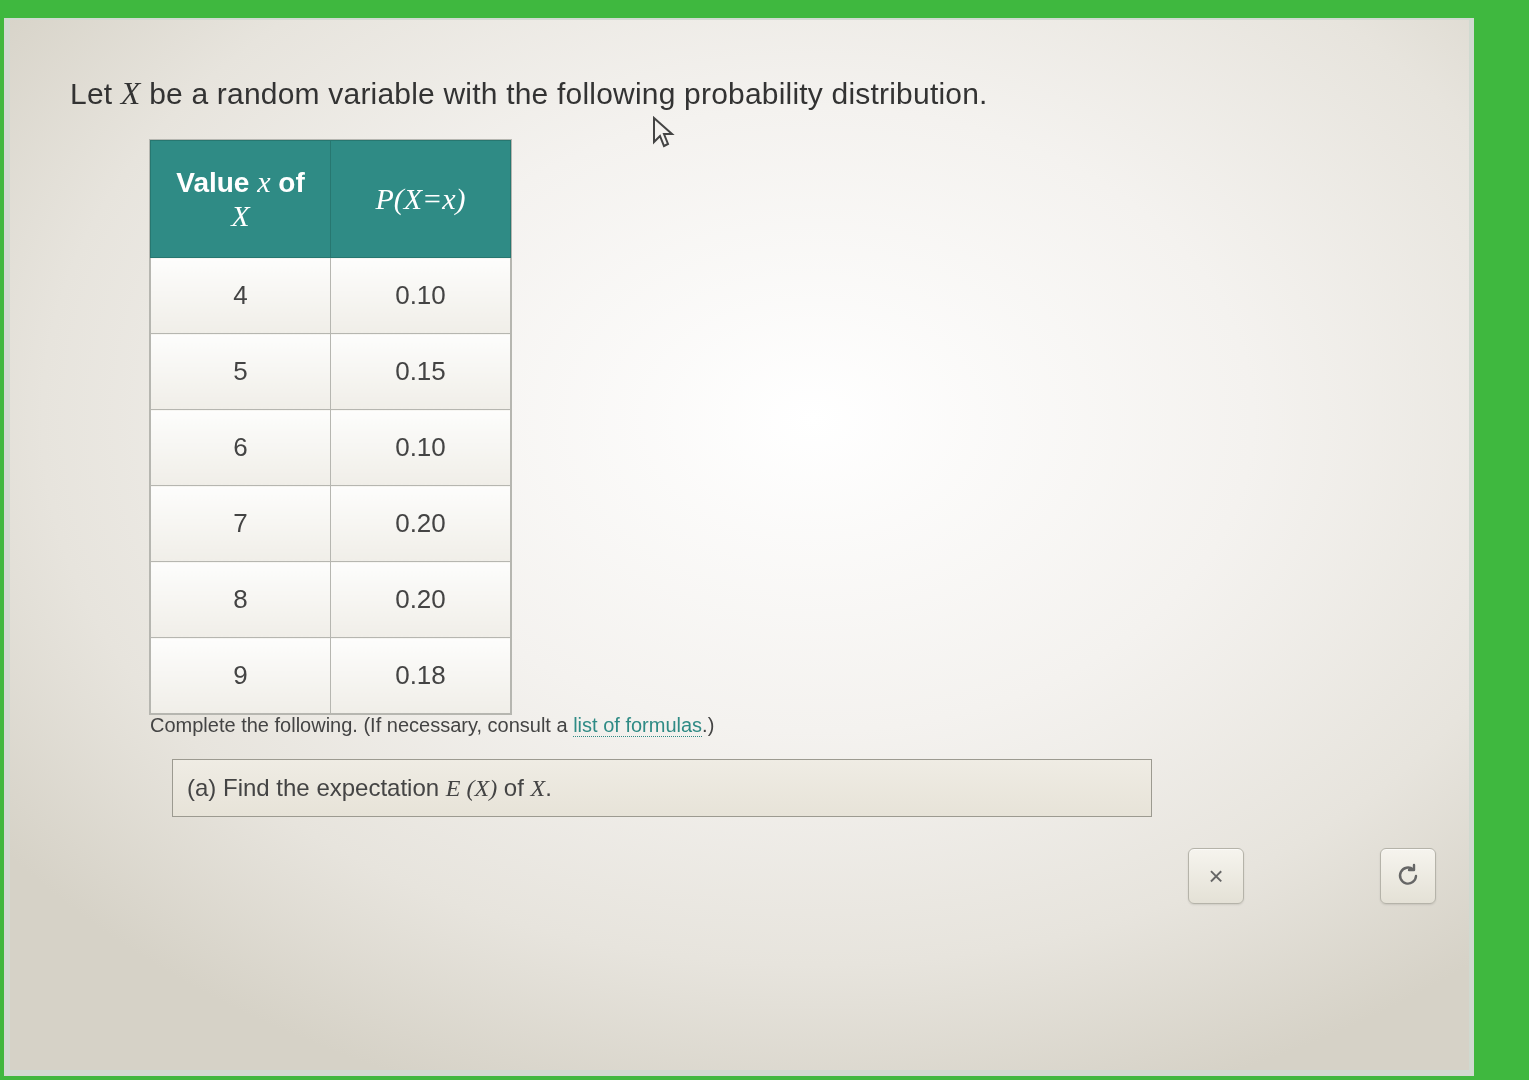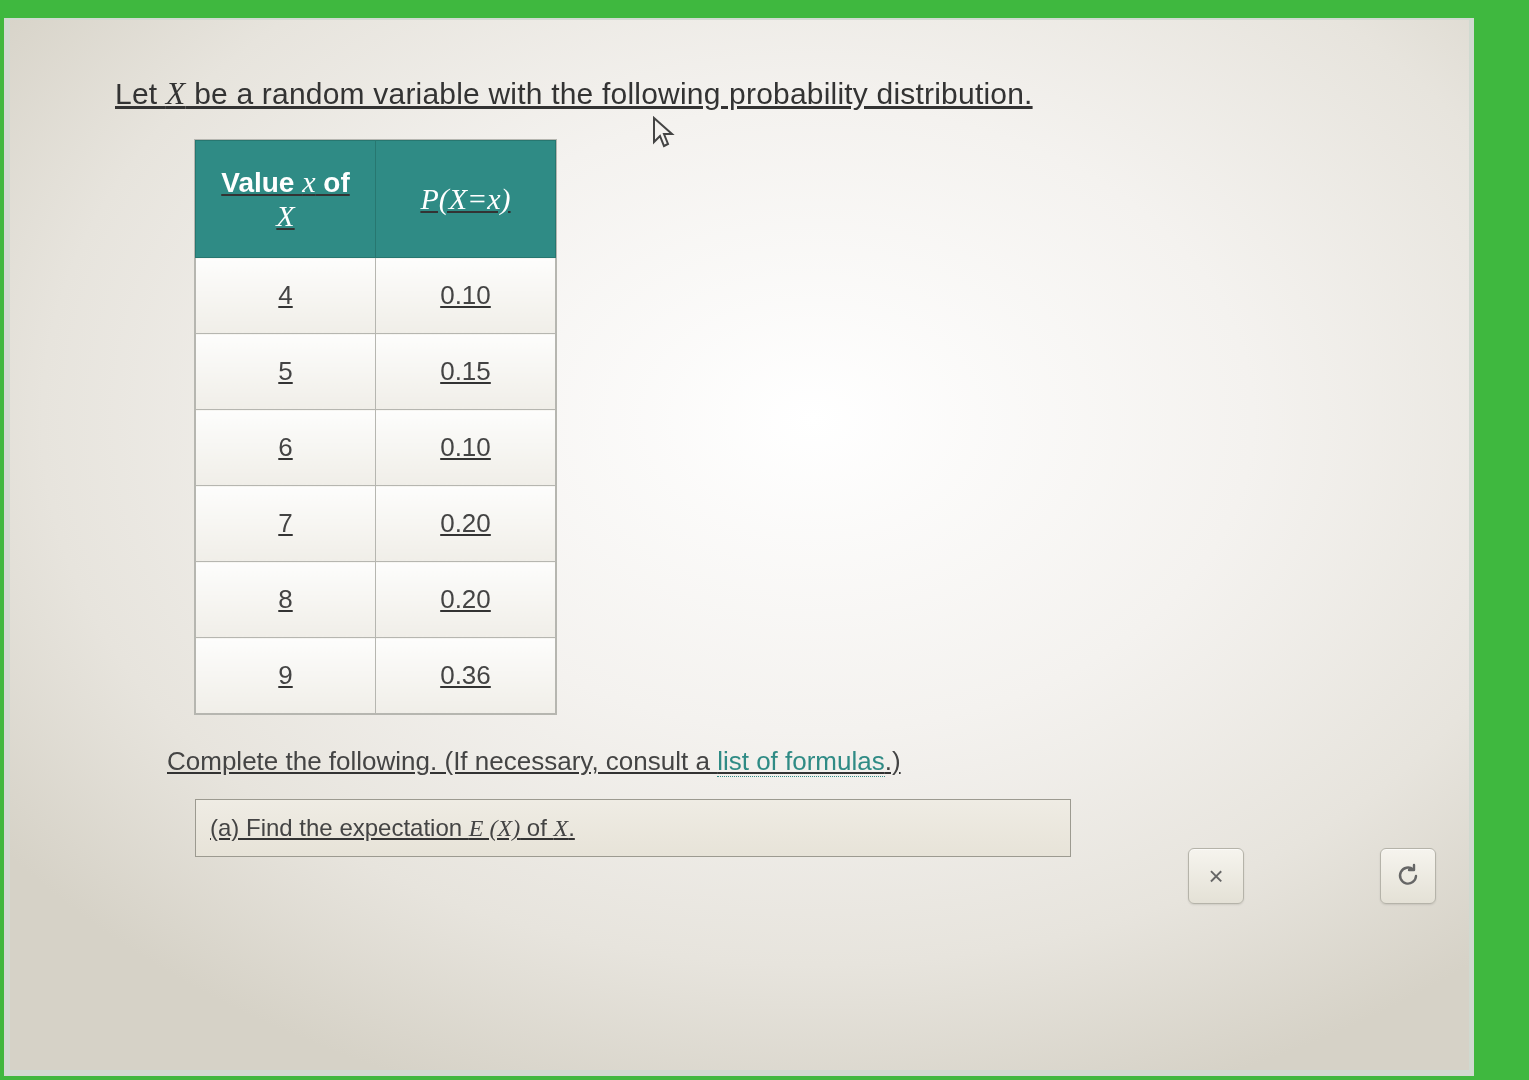--- a/index.html
+++ b/index.html
@@ -17,42 +17,40 @@
     border-top: 18px solid #3fb83f;
     border-left: 4px solid #3fb83f;
     border-right: 55px solid #3fb83f;
     border-bottom: 4px solid #3fb83f;
     pointer-events: none;
   }
   .page {
     position: absolute;
     top: 20px; left: 10px; right: 60px; bottom: 10px;
     background: radial-gradient(ellipse 1100px 780px at 55% 38%, #ffffff 0%, #f4f2ef 40%, #e7e4dd 70%, #d6d2c7 92%);
-    padding: 55px 80px 60px 105px;
+    padding: 55px 80px 60px 60px;
     color: #333;
-    text-decoration: underline;
   }
   .prompt {
     font-size: 30px;
     color: #333;
     margin-bottom: 28px;
     letter-spacing: 0.2px;
   }
   .prompt .ital { font-style: italic; font-family: "Times New Roman", serif; font-size: 32px; }
   .cursor-svg {
     position: absolute;
     top: 96px;
     left: 640px;
     pointer-events: none;
   }
 
   table.dist {
     border-collapse: collapse;
     margin-left: 80px;
-    margin-bottom: 32px;
     box-shadow: 0 0 0 1px #b6b6b0;
   }
   table.dist th {
     background: #2f8b85;
     color: #fff;
     font-weight: bold;
     font-size: 28px;
     padding: 24px 22px;
     border: 1px solid #277770;
     text-align: center;
@@ -62,30 +60,30 @@
     border: 1px solid #b6b6b0;
     padding: 22px 10px;
     text-align: center;
     font-size: 26px;
     color: #444;
     background: linear-gradient(#fdfdfc,#f0eee8);
     width: 180px;
   }
 
   .instr {
-    font-size: 26px;
+    font-size: 20px;
     color: #444;
-    margin-left: 52px;
+    margin-left: 80px;
     margin-bottom: 22px;
   }
   .instr a { color: #2f8b85; text-decoration: none; border-bottom: 1px dotted #2f8b85; }
 
   .answer-box {
-    margin-left: 80px;
-    width: 876px;
+    margin-left: 102px;
+    width: 980px;
     border: 1px solid #9c9a90;
     background: linear-gradient(#efece4,#e7e3d8);
     padding: 0;
   }
   .answer-box .part {
     padding: 14px 16px 14px 14px;
     font-size: 24px;
     color: #444;
   }
   .answer-box .eq {
@@ -158,21 +156,21 @@
       <tr>
           <td>7</td>
           <td>0.20</td>
         </tr>
       <tr>
           <td>8</td>
           <td>0.20</td>
         </tr>
       <tr>
           <td>9</td>
-          <td>0.36</td>
+          <td>0.18</td>
         </tr>
     </tbody>
   </table>
 
   <div class="instr">
     <span>Complete the following. (If necessary, consult a </span><a href="#">list of formulas</a><span>.)</span>
   </div>
 
   <div class="answer-box">
     <div class="part">

